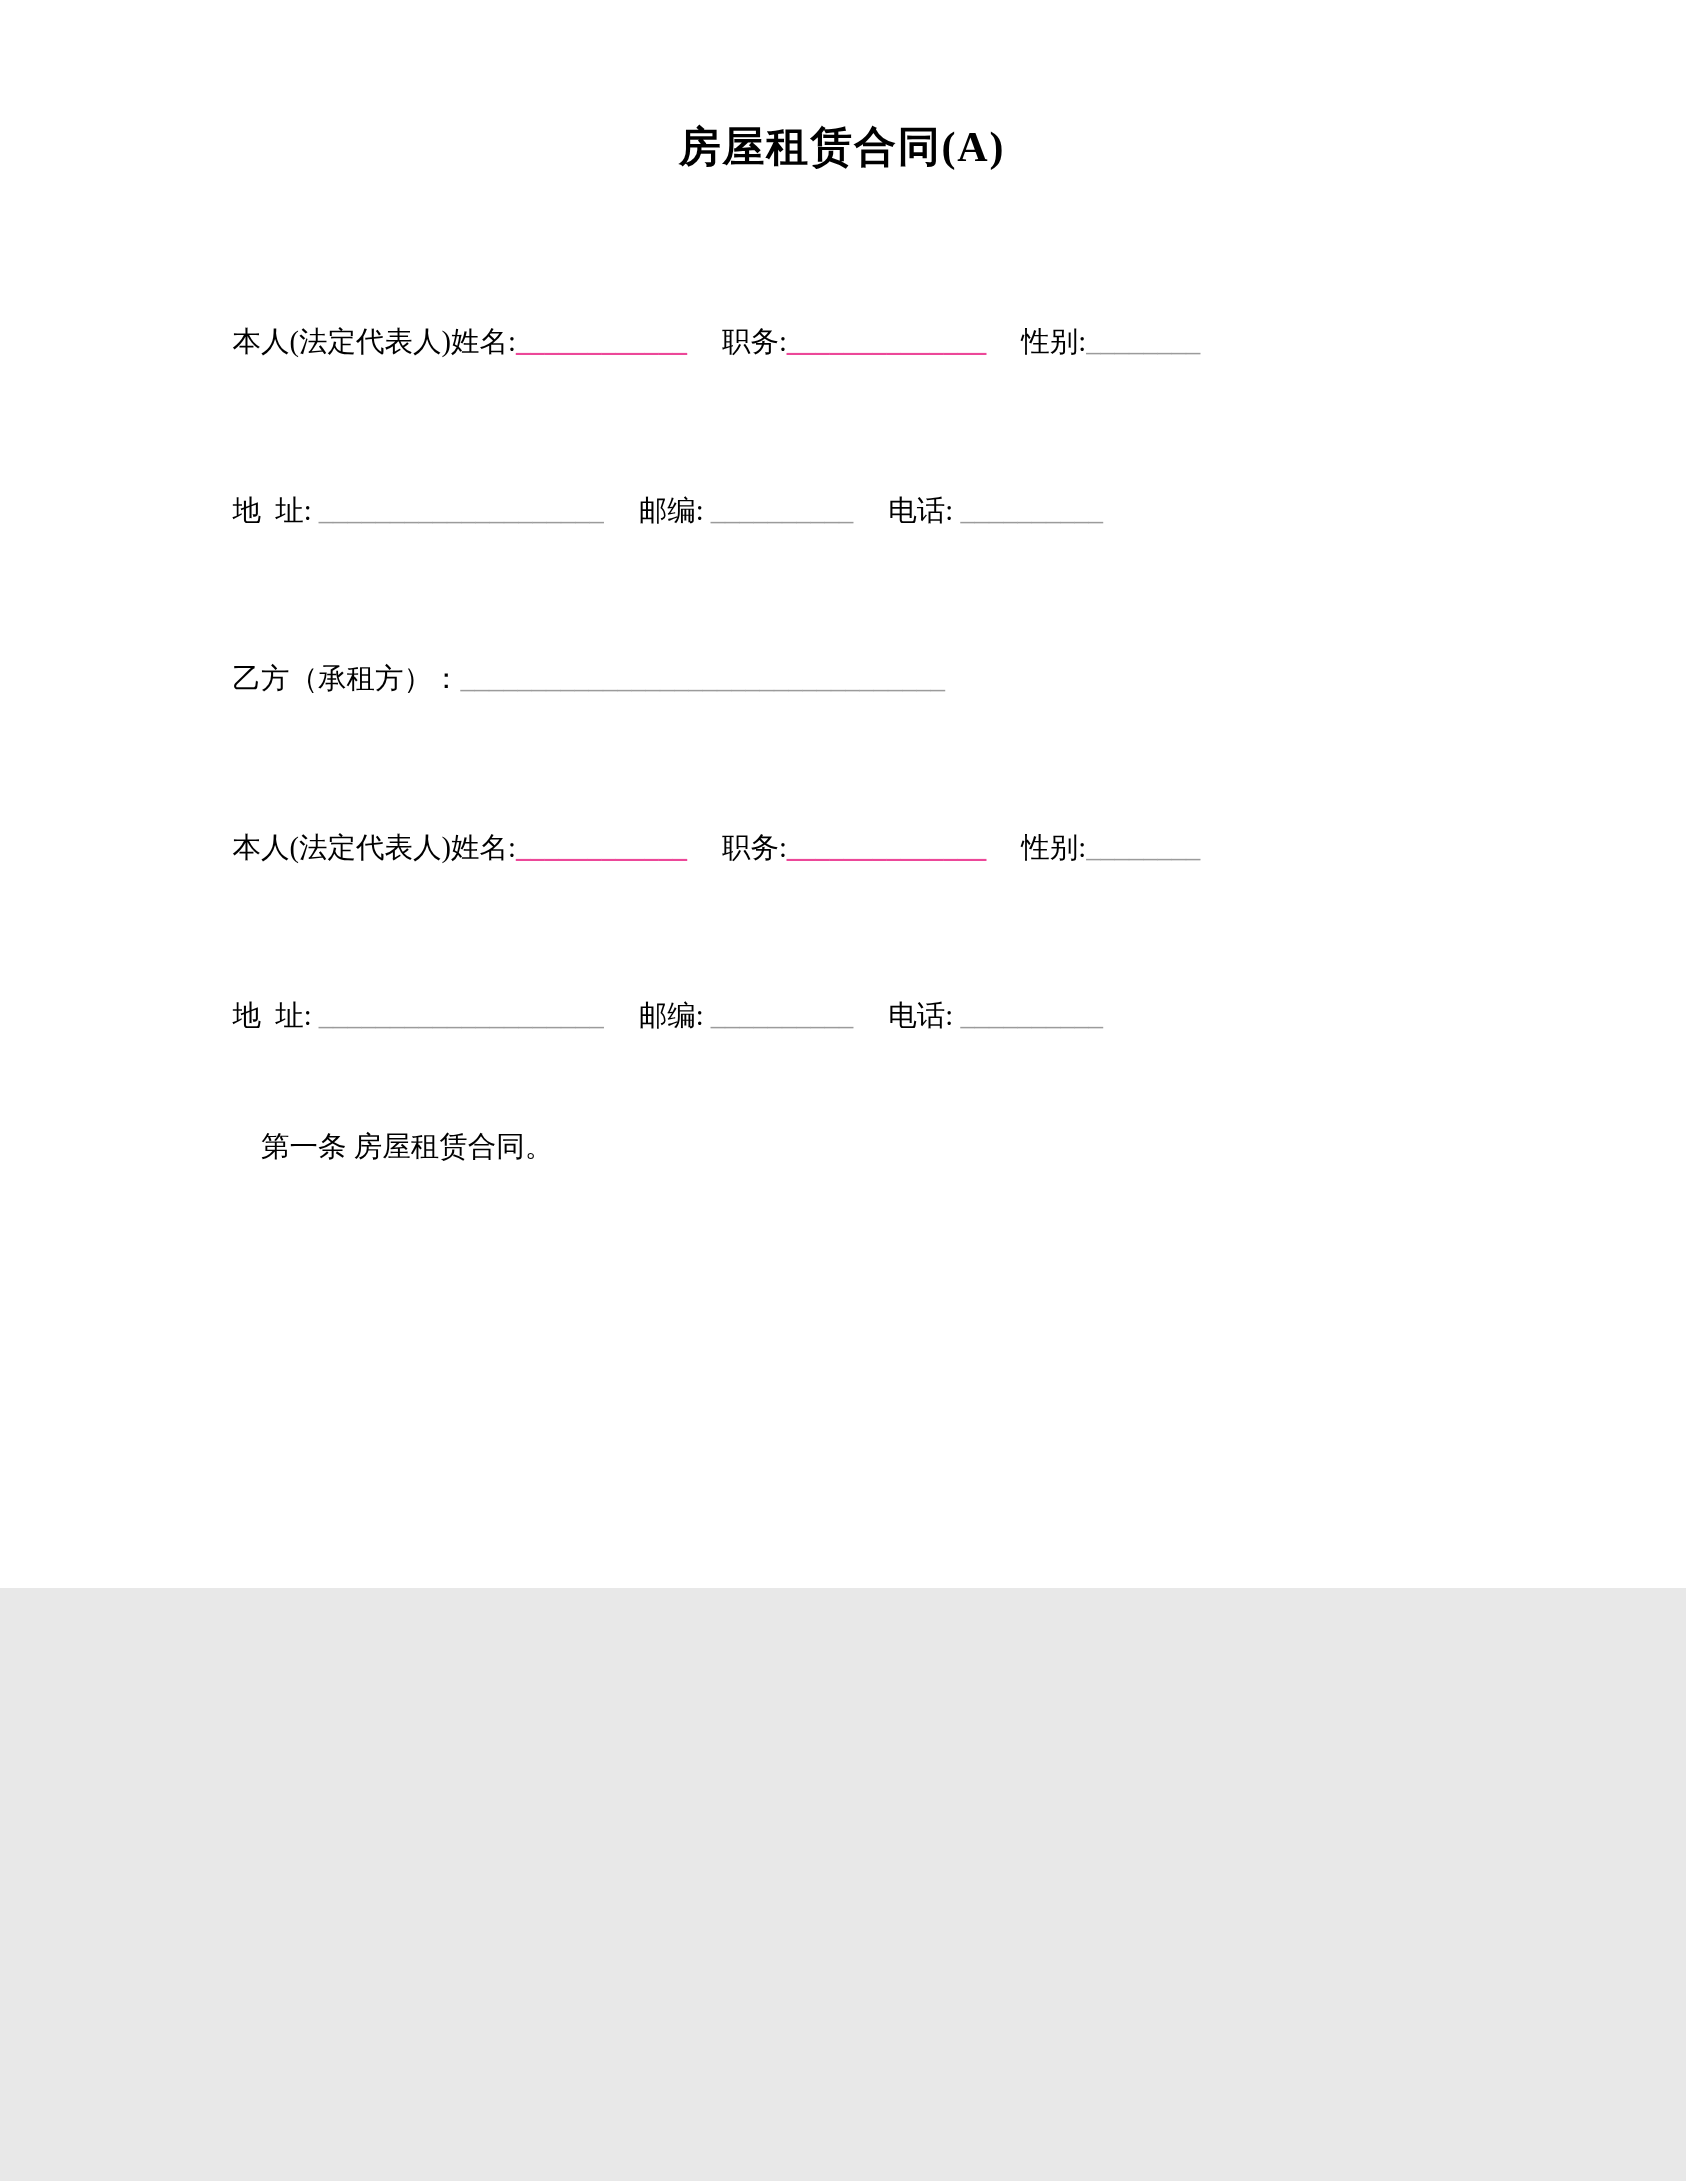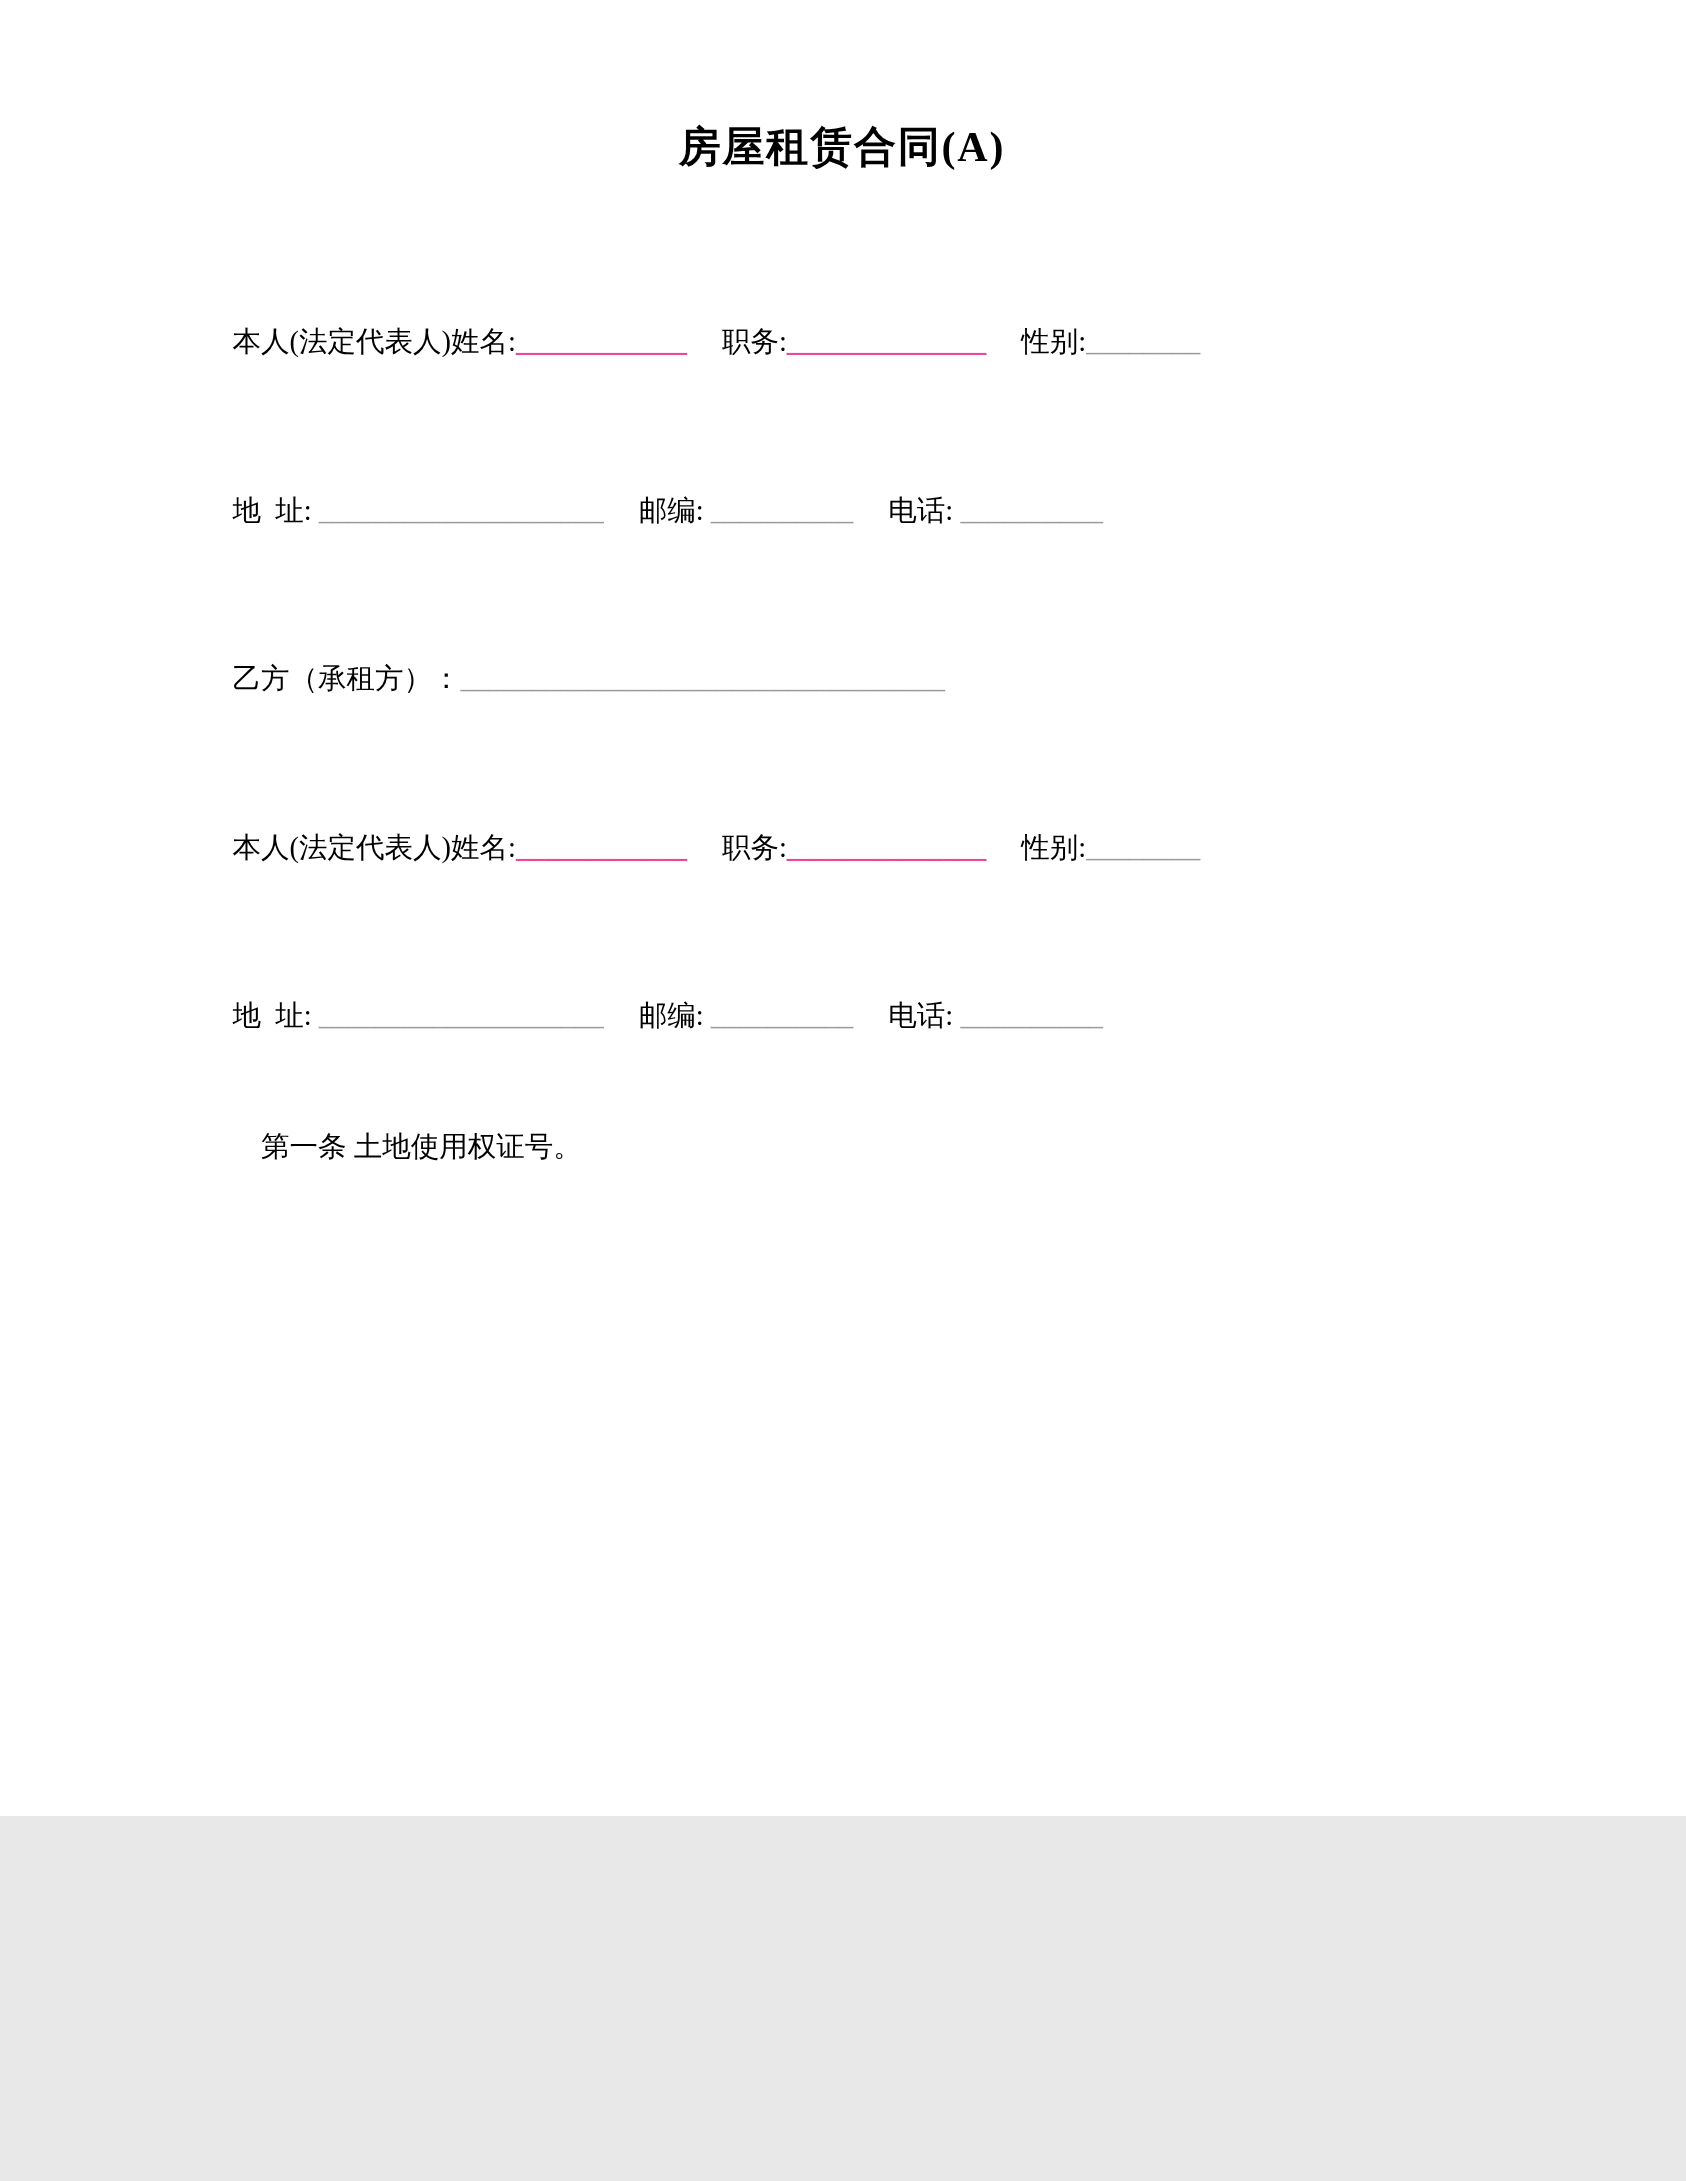--- a/index.html
+++ b/index.html
@@ -2,21 +2,21 @@
 <html style="font-size:14.7px"><head>
 <meta charset="utf-8">
 <style>
   html, body {
     margin: 0;
     padding: 0;
     background: #e8e8e8;
   }
   .page {
     width: 1686px;
-    height: 1816px;
+    height: 1588px;
     margin: 0 auto;
     background: #ffffff;
     color: #000000;
     font-family: "Liberation Serif", "DejaVu Serif", serif;
     font-size: 28.5px;
     box-sizing: border-box;
     padding: 119px 206px 92px 204px;
     overflow: hidden;
   }
   .title {
@@ -76,17 +76,17 @@
 
   <div class="form-line">
     <span class="field"><span>本人(法定代表人)姓名:</span><span class="blank blank-strong">____________</span></span><span class="field"><span>职务:</span><span class="blank blank-strong">______________</span></span><span class="field"><span>性别:</span><span class="blank">________</span></span>
   </div>
 
   <div class="form-line">
     <span class="field"><span>地  址: </span><span class="blank">____________________</span></span><span class="field"><span>邮编: </span><span class="blank">__________</span></span><span class="field"><span>电话: </span><span class="blank">__________</span></span>
   </div>
 
 
-  <p class="article-heading">第一条 土地使用权证号。</p>
+  <p class="article-heading">第一条 房屋租赁合同。</p>
 
 
 </div>
 
 
 </body></html>

